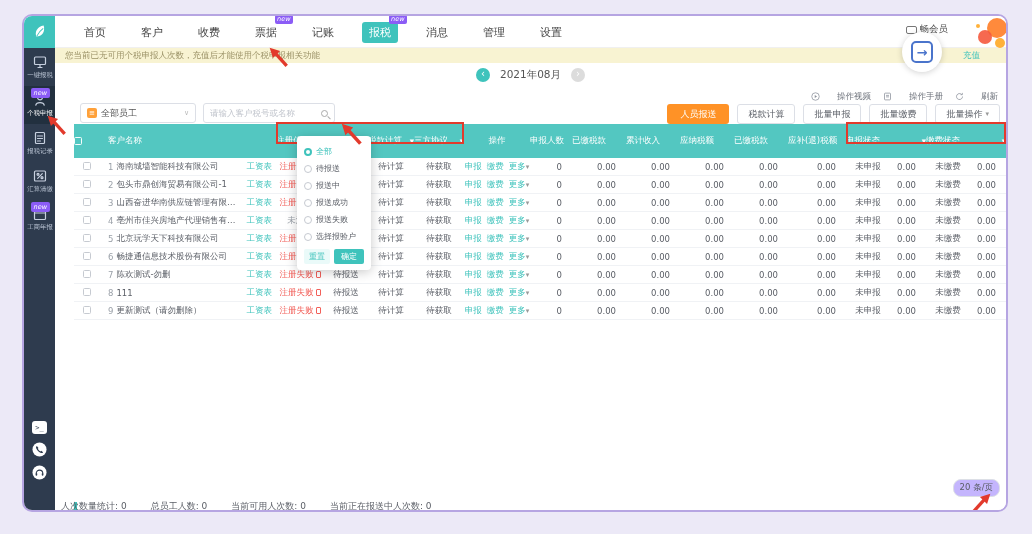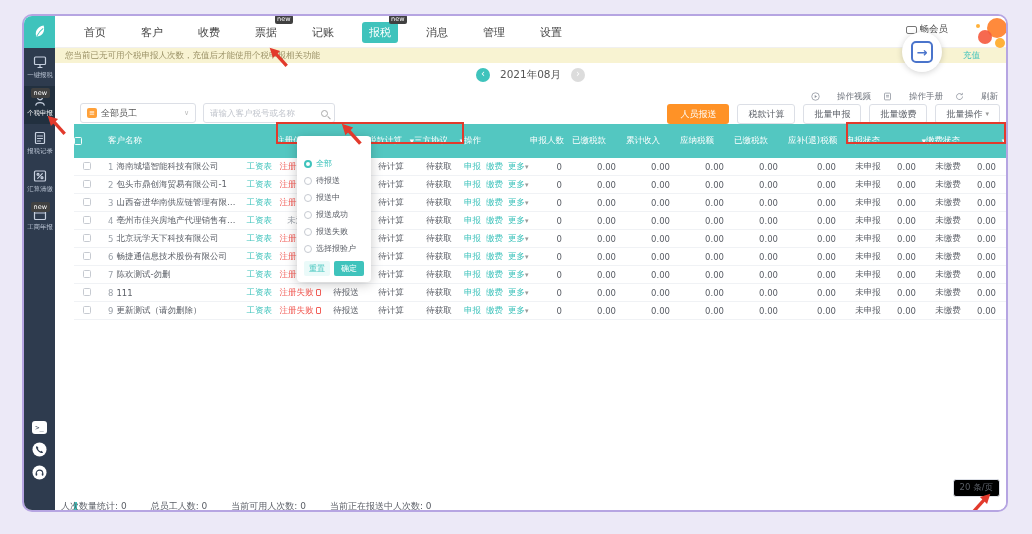--- a/index.html
+++ b/index.html
@@ -6,21 +6,21 @@
   html,body{width:1032px;height:534px;overflow:hidden}
   body{background:#ece9f7;font-family:"DejaVu Sans",sans-serif;position:relative}
   .window{position:absolute;left:22px;top:14px;width:986px;height:498px;background:#fff;
           border:2px solid #b6a5e2;border-radius:10px;overflow:hidden}
   
   .topbar{position:absolute;left:0;top:0;width:100%;height:32px;background:#fff;border-bottom:1px solid #f0f0f0;z-index:10}
   .logo{position:absolute;left:0;top:0;width:31px;height:32px;background:#3fc3bc;display:flex;align-items:center;justify-content:center}
   .nav{position:absolute;left:53px;top:0;height:32px;display:flex;align-items:center;gap:21px}
   .nav-item{position:relative;font-size:11px;color:#444;padding:3px 7px;cursor:pointer;white-space:nowrap}
   .nav-item.active{background:#3fc3bc;color:#fff;border-radius:3px}
-  .new-badge{position:absolute;top:-7px;right:-9px;background:#404040;color:#fff;font-size:6.5px;line-height:1;padding:1.5px 2.5px;border-radius:2px;}
+  .new-badge{position:absolute;top:-7px;right:-9px;background:#8b5cf6;color:#fff;font-size:6.5px;line-height:1;padding:1.5px 2.5px;border-radius:2px;font-style:italic}
   .member{position:absolute;right:58px;top:7px;display:flex;align-items:center;gap:3px;font-size:9.5px;color:#555;z-index:12}
   .member-ic{width:11px;height:8px;border:1px solid #777;border-radius:2px}
   
   .sidebar{position:absolute;left:0;top:32px;width:31px;height:462px;background:#2e3b4e;z-index:9}
   .sb-item{position:relative;height:38px;display:flex;flex-direction:column;align-items:center;justify-content:center;cursor:pointer}
   .sb-item.active{background:#22303f}
   .sb-label{font-size:7.5px;color:#b9c3d3;transform:scale(.85);white-space:nowrap}
   .sb-item.active .sb-label{color:#fff}
   .sb-badge{top:-4px;right:-2px}
   .sb-ic{position:relative;height:16px}
@@ -59,49 +59,49 @@
   .table{position:absolute;left:19px;top:61px;width:932px}
   .thead{display:flex;height:34px;background:#53c7c1;color:#fff;font-size:8.5px;align-items:center;position:relative}
   .th{display:flex;align-items:center;justify-content:space-between;gap:2px;height:100%;white-space:nowrap}
   .th.left{justify-content:flex-start;padding-left:8px}
   .funnel{font-size:5.5px;opacity:.95}
   .tr{display:flex;height:18px;align-items:center;border-bottom:1px solid #f0f2f5;font-size:8.5px;color:#5a5e66}
   .td{white-space:nowrap;overflow:hidden;text-align:center}
   .w-cb{width:26px;text-align:center;flex:none}
   .w-name{width:176px;display:flex;align-items:center;text-align:left;padding-left:8px;gap:3px;flex:none}
   .w-reg{width:48px;flex:none}.w-staff{width:44px;flex:none}.w-calc{width:46px;flex:none}.w-agr{width:50px;flex:none}
-  .w-ops{width:66px;display:flex;gap:5px;flex:none}
+  .w-ops{width:66px;display:flex;justify-content:center;gap:5px;flex:none}
   .w-people{width:42px;flex:none}.w-num{width:54px;flex:none}.w-diff{width:58px;flex:none}
   .w-st{width:44px;flex:none}.w-amt{width:36px;flex:none}.w-sthead{width:80px;flex:none}
   .num{text-align:right;padding-right:10px}
   .checkbox{width:8px;height:8px;border:1px solid #c6cad1;border-radius:1.5px;background:#fff;display:inline-block;cursor:pointer}
   .thead .checkbox{border-color:rgba(255,255,255,.95);background:transparent}
   .row-idx{color:#9aa0a8}
   .row-name{flex:1;overflow:hidden;text-overflow:ellipsis}
   .pay-link{color:#3fc3bc;cursor:pointer;flex:none;padding-right:4px}
   .t-red{color:#f2605a}.t-gray{color:#9aa0a8}
   .doc{display:inline-block;width:5px;height:7px;border:1px solid #f2605a;border-radius:1px;margin-left:2px;vertical-align:-1px}
   .op-link{color:#3fc3bc;cursor:pointer}
   .hl-box{position:absolute;top:-2px;height:22px;border:2px solid #e23a2c;pointer-events:none;z-index:20}
   #hl1{left:202px;width:188px}
   #hl2{left:772px;width:160px}
   
   .popup{position:absolute;left:242px;top:73px;width:74px;background:#fff;border-radius:4px;
-         box-shadow:0 2px 12px rgba(0,0,0,.22);z-index:30;padding:19px 7px 6px}
+         box-shadow:0 2px 12px rgba(0,0,0,.22);z-index:30;padding:7px 7px 6px}
   .pp-opt{display:flex;align-items:center;gap:4px;height:17px;font-size:8px;color:#5a5e66;cursor:pointer}
   .pp-radio{width:8px;height:8px;border:1px solid #c6cad1;border-radius:50%;flex:none}
   .pp-opt.sel .pp-radio{border:2.5px solid #3fc3bc}
   .pp-opt.sel{color:#3fc3bc}
   .pp-foot{display:flex;justify-content:space-between;align-items:center;margin-top:4px}
   .pp-reset{font-size:8px;color:#3fc3bc;background:#eafaf9;padding:2px 5px;border-radius:2px;cursor:pointer}
   .pp-ok{font-size:8px;color:#fff;background:#3fc3bc;padding:2px 7px;border-radius:2px;cursor:pointer}
   
   .pagi{position:absolute;right:6px;top:416px;display:flex;align-items:center;gap:6px;z-index:15}
   .pagi-note{color:#e23a2c;font-size:9.5px}
-  .page-size{border:1px solid #dcdfe6;border-radius:3px;font-size:8.5px;color:#5a5e66;padding:2px 6px;background:#000000;cursor:pointer}
+  .page-size{border:1px solid #dcdfe6;border-radius:8px;font-size:8.5px;color:#5a5e66;padding:2px 6px;background:#c4b5fd;cursor:pointer}
   .stats{position:absolute;left:19px;top:437px;display:flex;gap:24px;font-size:9px;color:#5a5e66;align-items:center;white-space:nowrap}
   .stat-bar{width:3px;height:10px;background:#3fc3bc;margin-right:-40px}
   
   .exit{position:absolute;left:878px;top:16px;width:40px;height:40px;background:#fff;border-radius:50%;
         box-shadow:0 1px 6px rgba(0,0,0,.18);display:flex;align-items:center;justify-content:center;z-index:25}
   .exit-inner{width:22px;height:22px;border:2.5px solid #4a74cb;border-radius:5px;color:#4a74cb;font-size:13px;
         font-weight:bold;display:flex;align-items:center;justify-content:center}
   .deco{position:absolute;left:945px;top:0px;z-index:11}
   .arrow{position:absolute;z-index:50}
 </style>

